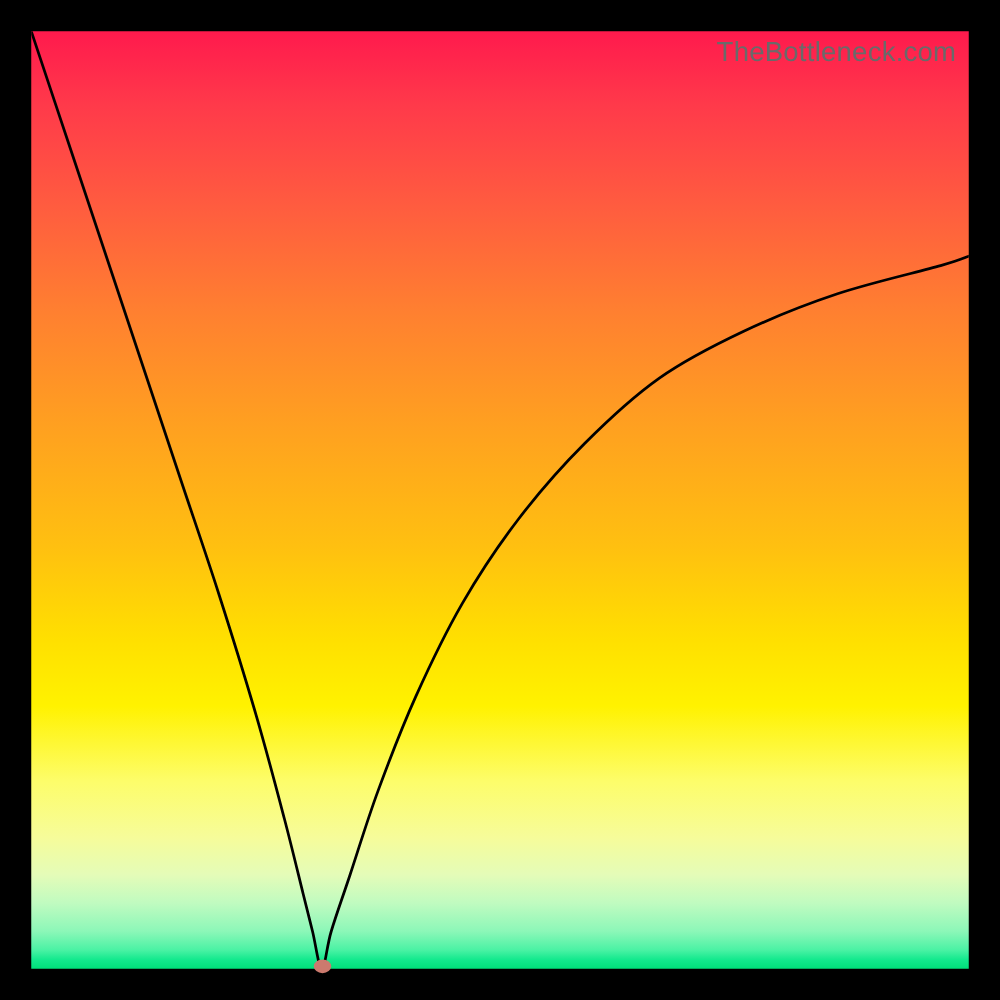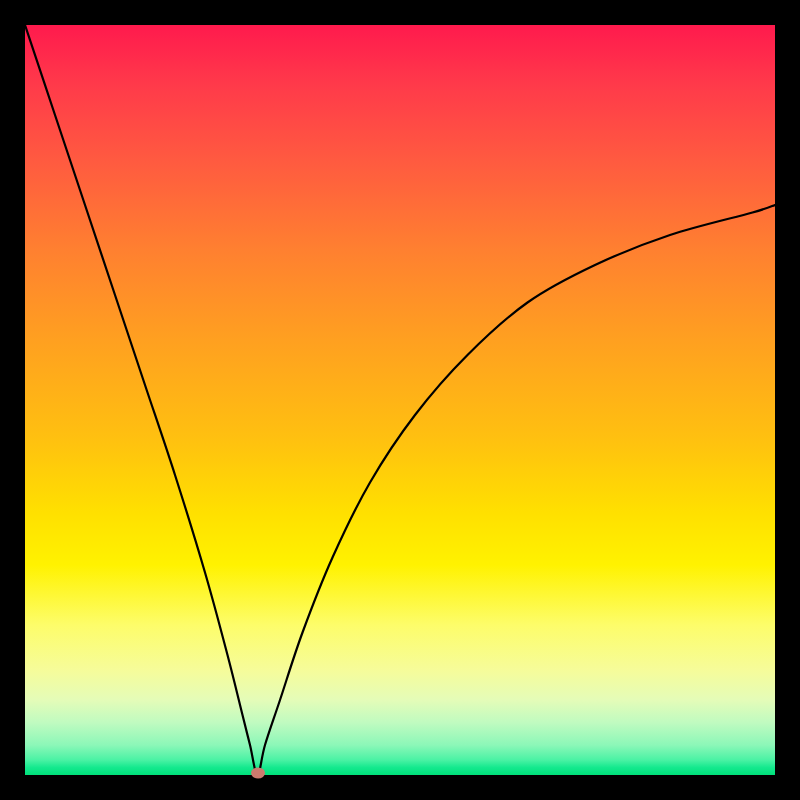--- a/index.html
+++ b/index.html
@@ -73,20 +73,21 @@
     transform: translate(-50%, -50%);
   }
 </style>
 </head>
 <body>
 
 <div class="frame">
 
   <div class="plot-area">
 
+    <div class="watermark">TheBottleneck.com</div>
 
     <svg class="curve-svg" viewBox="0 0 750 750" preserveAspectRatio="none">
       <path id="curvePath" class="curve-path" d="M 0 0 C 5 15 20 60 30 90 C 40 120 50 150 60 180 C 70 210 80 240 90 270 C 100 300 110 330 120 360 C 130 390 140 418.75 150 450 C 160 481.25 171.25 517.5 180 547.5 C 188.75 577.5 196.25 606.25 202.5 630 C 208.75 653.75 213.74999999999997 675 217.49999999999997 690 C 221.24999999999997 705 222.5 710 225 720 C 227.5 730 230 750 232.5 750 C 235 750 236.25 732.5 240 720 C 243.75 707.5 248.75000000000003 693.75 255.00000000000003 675 C 261.25 656.25 268.75 631.25 277.5 607.5 C 286.25 583.75 296.25 557.5 307.5 532.5 C 318.75 507.5 331.25 481.25 345 457.5 C 358.75 433.75 373.75 411.25 390 390 C 406.25 368.75 423.75 348.74999999999994 442.5 329.99999999999994 C 461.25 311.24999999999994 481.25000000000006 292.5 502.50000000000006 277.5 C 523.75 262.5 546.25 251.24999999999994 570 239.99999999999994 C 593.75 228.74999999999994 618.75 218.75 645 210 C 671.25 201.25 710 192.5 727.5 187.5 C 745 182.5 746.25 181.25 750 180" style="stroke: rgb(0, 0, 0);"></path>
     </svg>
 
     <div id="marker" class="marker" style="left: 232.5px; top: 748px; background: rgb(204, 122, 110);"></div>
 
   </div>
 </div>
 

